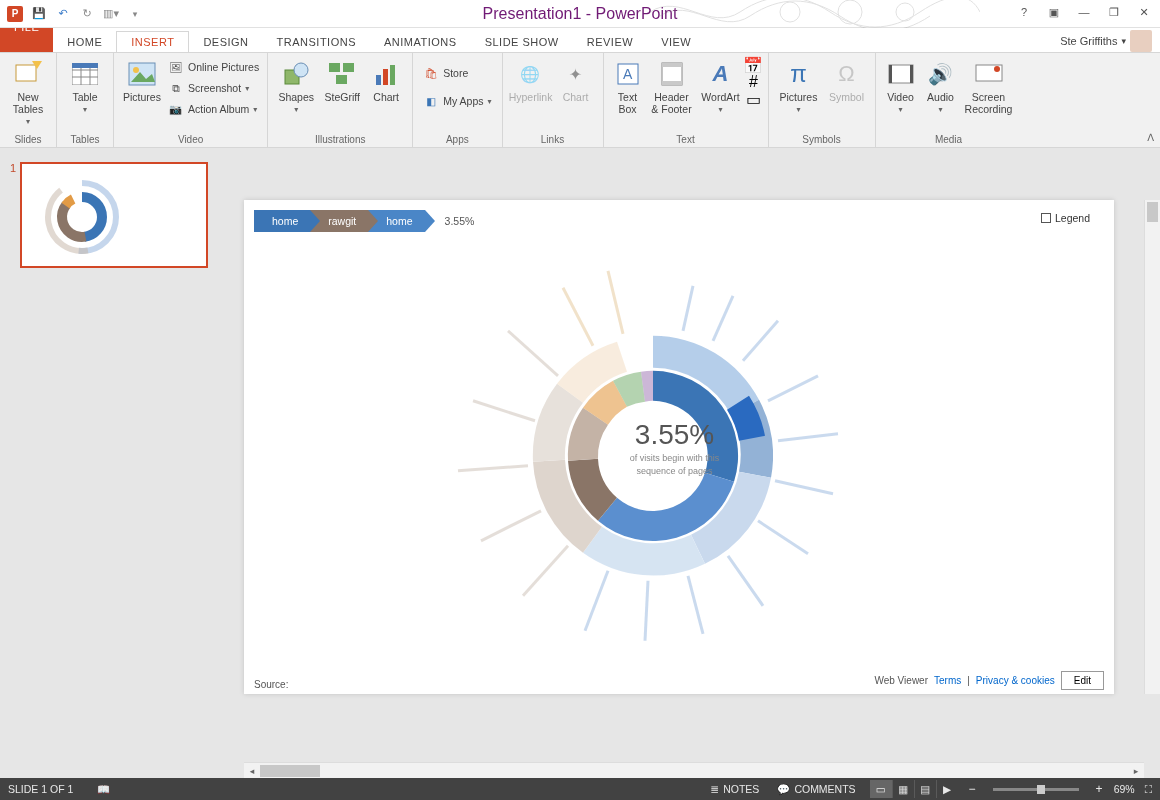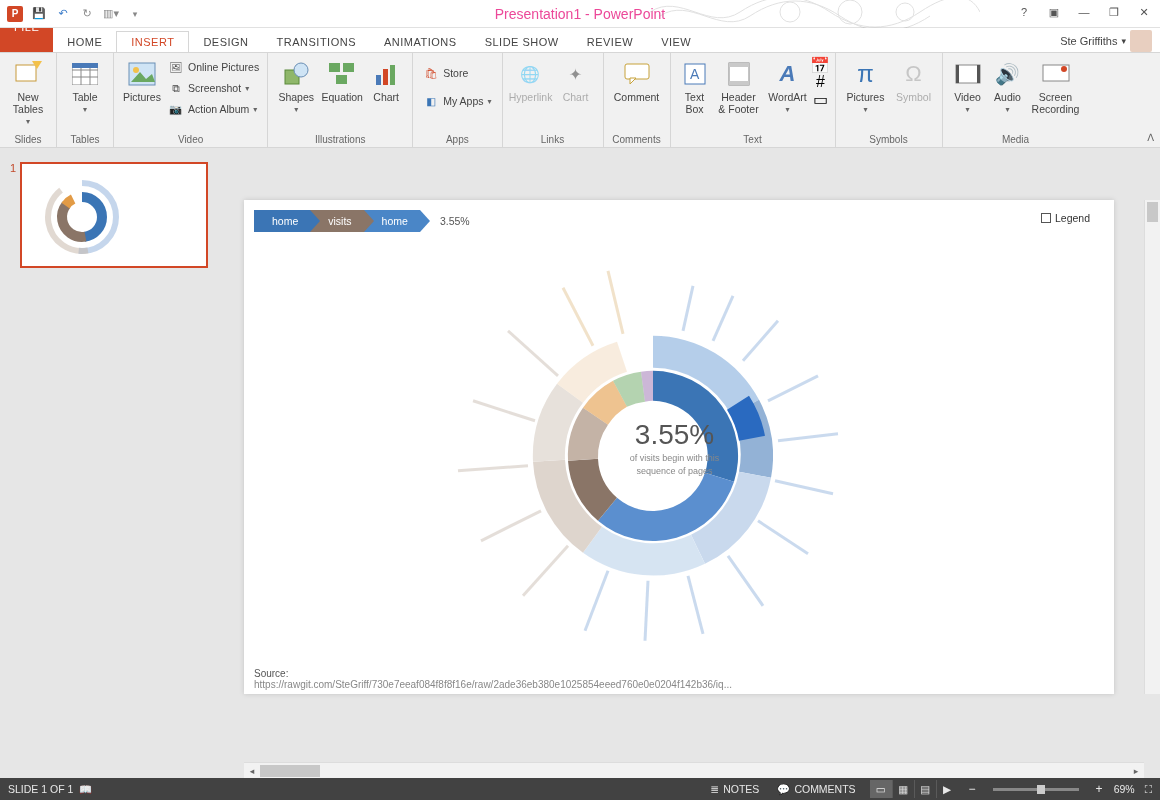--- a/index.html
+++ b/index.html
@@ -2,21 +2,21 @@
 <html><head>
 <meta charset="utf-8">
 <style>
 *{margin:0;padding:0;box-sizing:border-box;font-family:"Segoe UI",Tahoma,sans-serif}
 body{background:#fff;width:1160px;height:800px;overflow:hidden;position:relative}
 
 .titlebar{height:28px;background:#fff;display:flex;align-items:center;position:relative;border-bottom:1px solid #e1e1e1}
 .qat{display:flex;align-items:center;gap:2px;padding-left:4px}
 .qat-icon{width:22px;height:22px;display:flex;align-items:center;justify-content:center;font-size:11px;color:#666}
 .pp-logo{width:16px;height:16px;background:#d24726;color:#fff;display:inline-flex;align-items:center;justify-content:center;font-size:10px;font-weight:bold;border-radius:2px}
-.app-title{position:absolute;left:50%;transform:translateX(-50%);font-size:14px;color:#ec4899}
+.app-title{position:absolute;left:50%;transform:translateX(-50%);font-size:16px;color:#701a75}
 .swirl{position:absolute;right:180px;top:-4px;width:340px;height:32px;opacity:.25;pointer-events:none}
 .win-controls{position:absolute;right:2px;top:2px;display:flex;gap:2px}
 .win-btn{width:28px;height:20px;display:flex;align-items:center;justify-content:center;font-size:11px;color:#555}
 
 .tabstrip{height:24px;background:#fff;display:flex;align-items:flex-end;padding-left:0}
 .tab{padding:4px 14px;font-size:11px;color:#444;cursor:pointer;letter-spacing:.5px}
 .tab.file{background:#d24726;color:#fff;padding:19px 14px}
 .tab.active{background:#fff;color:#d24726;border:1px solid #d6d6d6;border-bottom:1px solid #fff;position:relative;top:1px}
 .user{position:absolute;right:8px;display:flex;align-items:center;gap:4px;font-size:11px;color:#444}
 .avatar{width:22px;height:22px;background:#e8cfc0;border-radius:2px}
@@ -68,21 +68,21 @@
 
 .vscroll{position:absolute;right:0;top:52px;width:16px;height:494px;background:#f2f2f2;border-left:1px solid #ddd}
 .vthumb{position:absolute;top:2px;left:2px;right:2px;height:20px;background:#c8c8c8}
 
 .hscroll{position:absolute;left:12px;right:16px;bottom:0;height:16px;background:#f2f2f2;border-top:1px solid #ddd;display:flex;align-items:center}
 .harrow{width:16px;height:16px;display:flex;align-items:center;justify-content:center;font-size:9px;color:#666}
 .htrack{flex:1;height:16px;position:relative}
 .hthumb{position:absolute;left:0;top:2px;width:60px;height:12px;background:#c8c8c8}
 
 .statusbar{position:absolute;left:0;right:0;bottom:0;height:22px;background:#424242;color:#e8e8e8;display:flex;align-items:center;font-size:10.5px}
-.status-left{display:flex;align-items:center;gap:6px;padding-left:8px}
+.status-left{display:flex;align-items:center;gap:24px;padding-left:8px}
 .status-right{margin-left:auto;display:flex;align-items:center;gap:10px;padding-right:8px}
 .sb-btn{display:flex;align-items:center;gap:4px;padding:0 4px}
 .viewbtns{display:flex;gap:0}
 .vbtn{width:22px;height:18px;display:flex;align-items:center;justify-content:center;border-left:1px solid #5a5a5a}
 .vbtn.first{border-left:none;background:#666}
 .zoom-slider{width:86px;height:3px;background:#888;position:relative;margin:0 6px}
 .zoom-thumb{position:absolute;left:52%;top:-3px;width:8px;height:9px;background:#ccc}
 .zl{font-size:12px;width:9px;text-align:center}
 </style>
 </head>
@@ -219,21 +219,21 @@
           <span style="font-size:8px;color:#666">▾</span>
         </div>
       <div class="bigbtn">
           <span class="ico">
             <svg width="26" height="22">
               <rect x="0" y="0" width="11" height="9" fill="#6aa861"></rect>
               <rect x="14" y="0" width="11" height="9" fill="#6aa861"></rect>
               <rect x="7" y="12" width="11" height="9" fill="#6aa861"></rect>
             </svg>
           </span>
-          <span class="lbl">Equation</span>
+          <span class="lbl">SteGriff</span>
         </div>
       <div class="bigbtn" style="width:40px">
           <span class="ico">
             <svg width="24" height="22">
               <rect x="2" y="12" width="5" height="10" fill="#4a7ab8"></rect>
               <rect x="9" y="6" width="5" height="16" fill="#d24726"></rect>
               <rect x="16" y="2" width="5" height="20" fill="#6aa861"></rect>
             </svg>
           </span>
           <span class="lbl">Chart</span>
@@ -266,34 +266,20 @@
           <span class="lbl">Hyperlink</span>
         </div>
       <div class="bigbtn disabled" style="width:42px">
           <span class="ico">✦</span>
           <span class="lbl">Chart</span>
         </div>
     </div>
     <div class="group-label">Links</div>
   </div>
 
-  <div class="group">
-    <div class="group-body">
-      <div class="bigbtn" style="width:54px">
-          <span class="ico">
-            <svg width="26" height="22">
-              <rect x="1" y="1" width="24" height="15" rx="2" fill="#fff" stroke="#c7a23a"></rect>
-              <polygon points="6,15 6,21 12,15" fill="#fff" stroke="#c7a23a"></polygon>
-            </svg>
-          </span>
-          <span class="lbl">Comment</span>
-        </div>
-    </div>
-    <div class="group-label">Comments</div>
-  </div>
 
   <div class="group">
     <div class="group-body">
       <div class="bigbtn" style="width:36px">
           <span class="ico">
             <svg width="22" height="22">
               <rect x="1" y="1" width="20" height="20" fill="#fff" stroke="#4a7ab8"></rect>
               <text x="6" y="16" font-size="14" fill="#4a7ab8">A</text>
             </svg>
           </span>
@@ -401,21 +387,21 @@
   </div>
 
   <div class="slide-area">
     <div class="slide">
 
       <div class="crumbbar">
         <div class="crumb c0">
             <span>home</span>
           </div>
         <div class="crumb c1">
-            <span>visits</span>
+            <span>rawgit</span>
           </div>
         <div class="crumb c2">
             <span>home</span>
           </div>
         <span class="crumb-pct">3.55%</span>
       </div>
       <div class="legend">
           <span class="chk"></span>
           <span>Legend</span>
         </div>
@@ -474,21 +460,27 @@
 
       <div class="center-label">
         <div class="pct">3.55%</div>
         <div class="sub">of visits begin with this</div>
         <div class="sub">sequence of pages</div>
       </div>
 
       <div class="webviewer-footer">
         <div style="max-width:520px;overflow:hidden">
           <div>Source:</div>
-          <div style="color:#888;white-space:nowrap">https://rawgit.com/SteGriff/730e7eeaf084f8f8f16e/raw/2ade36eb380e1025854eeed760e0e0204f142b36/iq...</div>
+        </div>
+        <div style="display:flex;align-items:center;gap:6px">
+          <span>Web Viewer</span>
+          <a class="lnk">Terms</a>
+          <span>|</span>
+          <a class="lnk">Privacy &amp; cookies</a>
+          <button class="edit-btn">Edit</button>
         </div>
       </div>
     </div>
 
     <div class="vscroll">
         <div class="vthumb"></div>
       </div>
     <div class="hscroll">
       <div class="harrow">◂</div>
       <div class="htrack">

